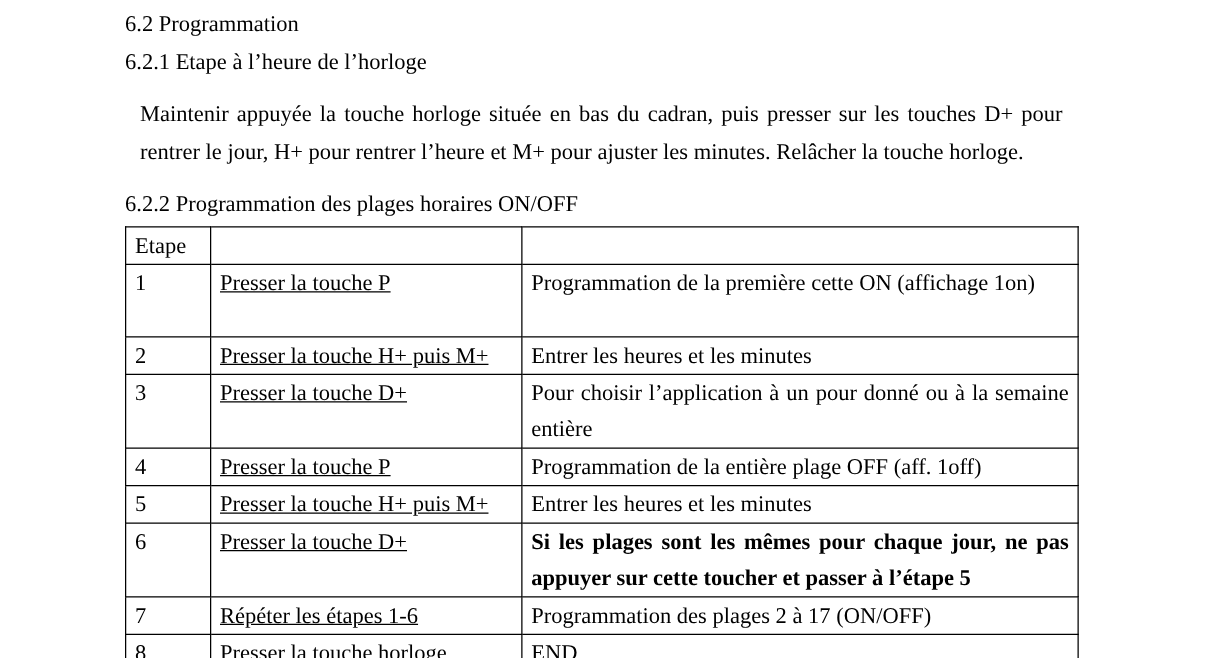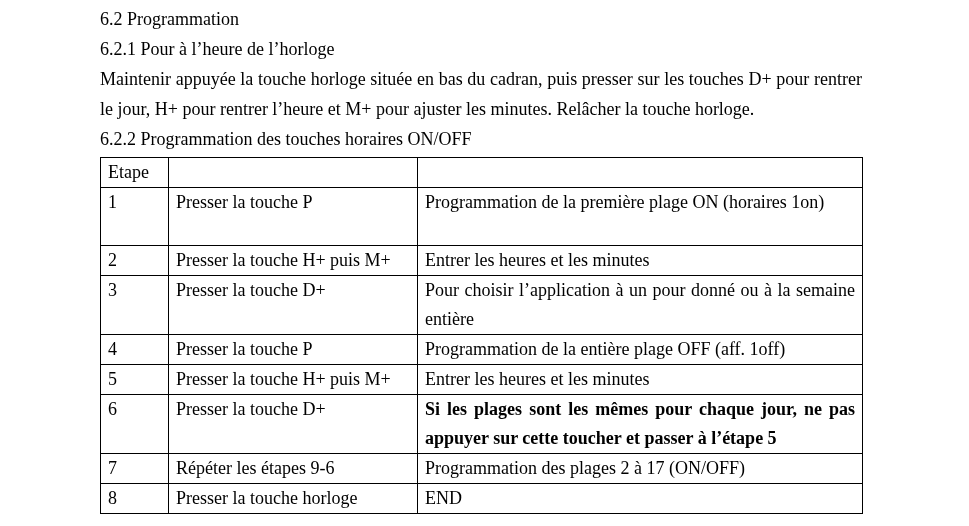--- a/index.html
+++ b/index.html
@@ -21,68 +21,68 @@
     color: #000000;
   }
   .doc-line {
     margin: 0;
     padding: 0;
     font-weight: normal;
     font-size: 18px;
     line-height: 30px;
   }
   .doc-paragraph {
-    margin: 0;
+    margin: 12px;
     text-align: justify;
   }
   table.steps {
     border-collapse: collapse;
     table-layout: fixed;
     width: 762px;
     margin-top: 3px;
   }
   table.steps td {
     border: 1px solid #000000;
     padding: 0 7px;
     vertical-align: top;
     font-size: 18px;
     line-height: 29px;
     overflow: hidden;
     margin-top: 21px;
   }
   td.col-step   { width: 53px; }
-  td.col-action { width: 234px; }
+  td.col-action { width: 234px; text-decoration: underline; }
   td.col-result { width: 430px; }
   tr.row-short { height: 29px; }
   tr.row-tall  { height: 58px; }
   tr.row-header { height: 29px; }
   td.justified { text-align: justify; line-height: 30px; }
   td.bold-cell { font-weight: bold; }
 </style>
 </head>
 <body>
 
 <div class="page">
 
   <p class="doc-line">6.2 Programmation</p>
-  <p class="doc-line">6.2.1 Pour à l’heure de l’horloge</p>
+  <p class="doc-line">6.2.1 Etape à l’heure de l’horloge</p>
   <p class="doc-line doc-paragraph">Maintenir appuyée la touche horloge située en bas du cadran, puis presser sur les touches D+ pour rentrer le jour, H+ pour rentrer l’heure et M+ pour ajuster les minutes. Relâcher la touche horloge.</p>
-  <p class="doc-line">6.2.2 Programmation des touches horaires ON/OFF</p>
+  <p class="doc-line">6.2.2 Programmation des plages horaires ON/OFF</p>
 
   <table class="steps">
     <tbody>
       <tr class="row-header">
         <td class="col-step">Etape</td>
         <td class="col-action"></td>
         <td class="col-result"></td>
       </tr>
       <tr class="row-tall">
         <td class="col-step">1</td>
         <td class="col-action">Presser la touche P</td>
-        <td class="col-result justified">Programmation de la première plage ON (horaires 1on)</td>
+        <td class="col-result justified">Programmation de la première cette ON (affichage 1on)</td>
       </tr>
       <tr class="row-short">
         <td class="col-step">2</td>
         <td class="col-action">Presser la touche H+ puis M+</td>
         <td class="col-result">Entrer les heures et les minutes</td>
       </tr>
       <tr class="row-tall">
         <td class="col-step">3</td>
         <td class="col-action">Presser la touche D+</td>
         <td class="col-result justified">Pour choisir l’application à un pour donné ou à la semaine entière</td>
@@ -97,21 +97,21 @@
         <td class="col-action">Presser la touche H+ puis M+</td>
         <td class="col-result">Entrer les heures et les minutes</td>
       </tr>
       <tr class="row-tall">
         <td class="col-step">6</td>
         <td class="col-action">Presser la touche D+</td>
         <td class="col-result justified bold-cell">Si les plages sont les mêmes pour chaque jour, ne pas appuyer sur cette toucher et passer à l’étape 5</td>
       </tr>
       <tr class="row-short">
         <td class="col-step">7</td>
-        <td class="col-action">Répéter les étapes 9-6</td>
+        <td class="col-action">Répéter les étapes 1-6</td>
         <td class="col-result">Programmation des plages 2 à 17 (ON/OFF)</td>
       </tr>
       <tr class="row-short">
         <td class="col-step">8</td>
         <td class="col-action">Presser la touche horloge</td>
         <td class="col-result">END</td>
       </tr>
     </tbody>
   </table>
 

